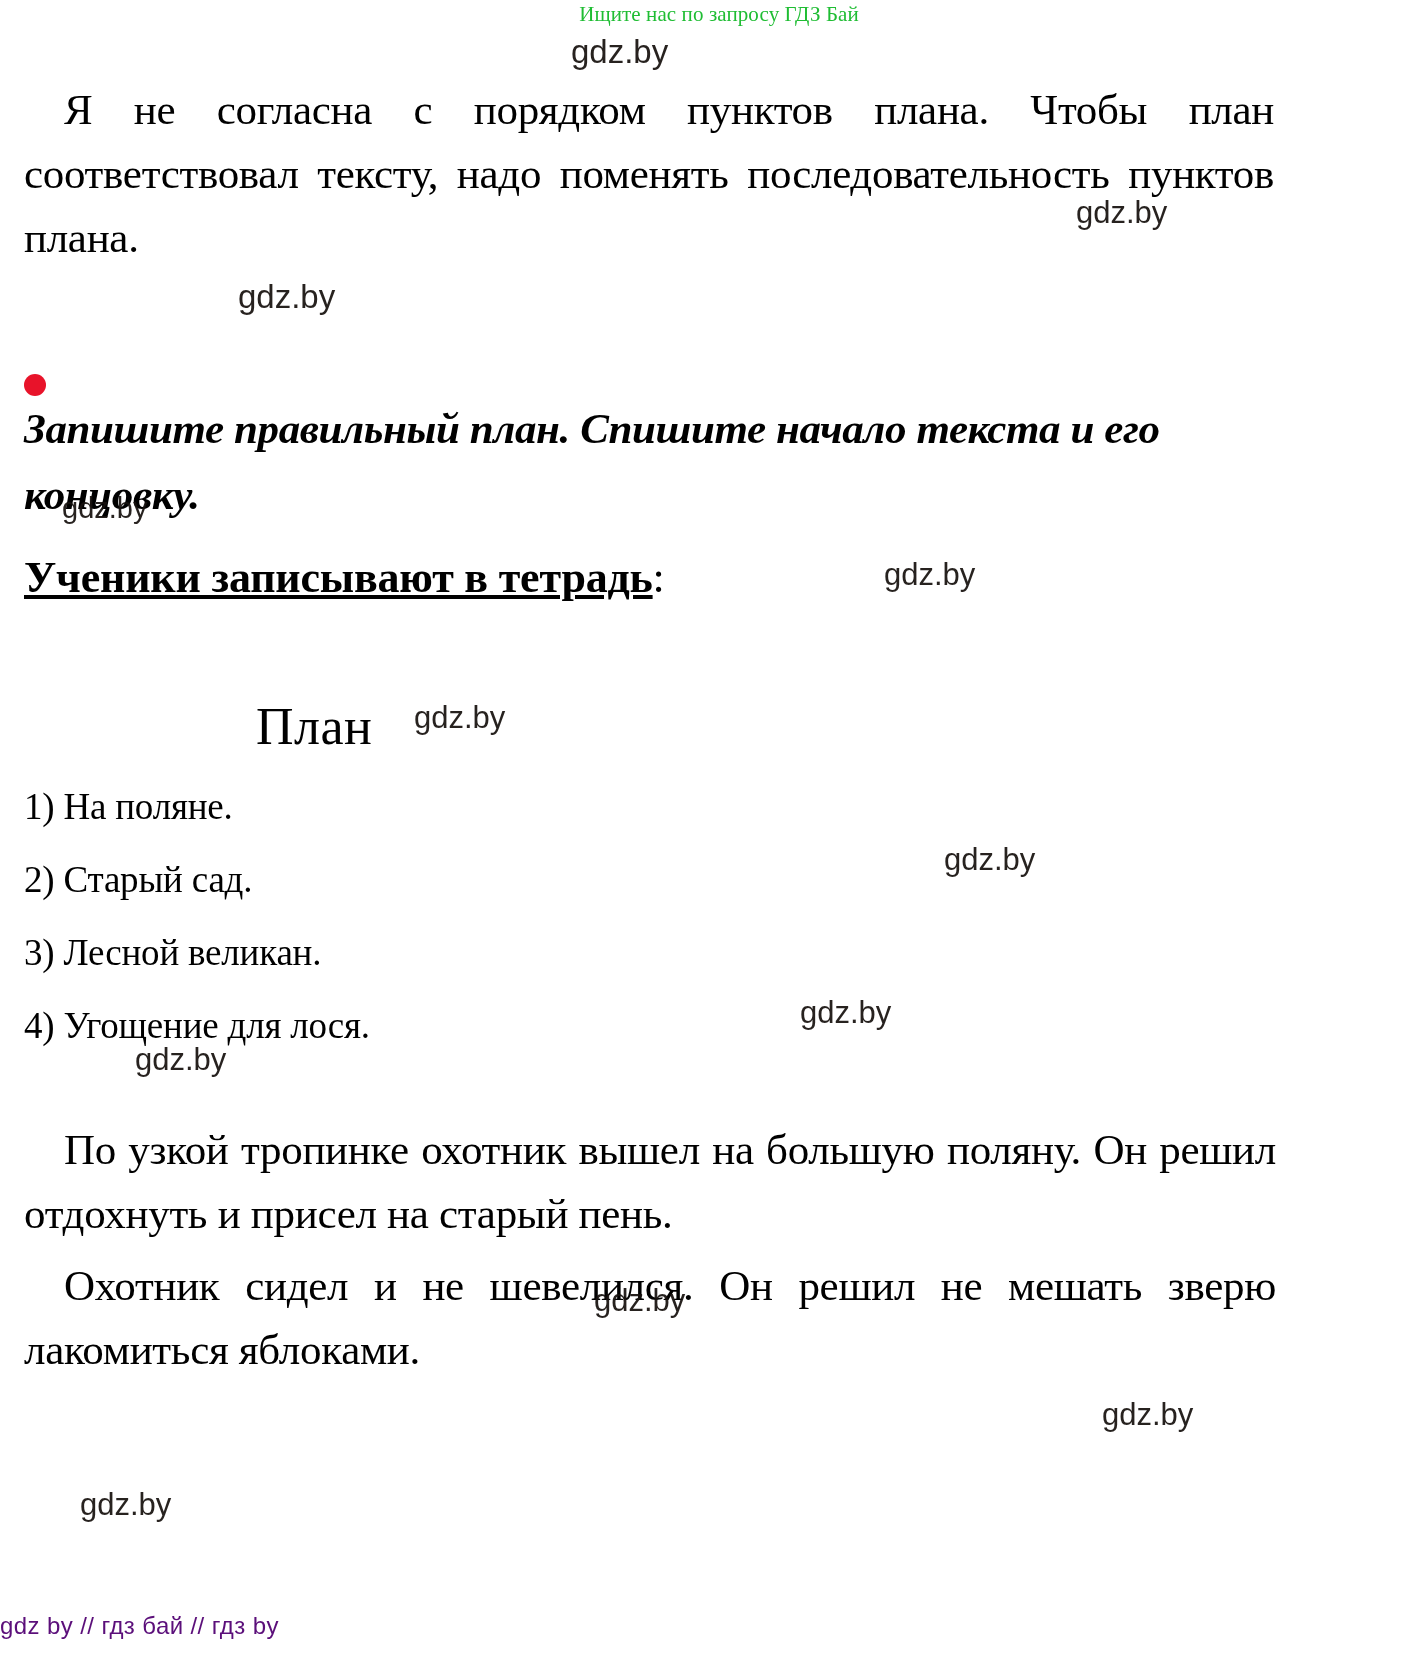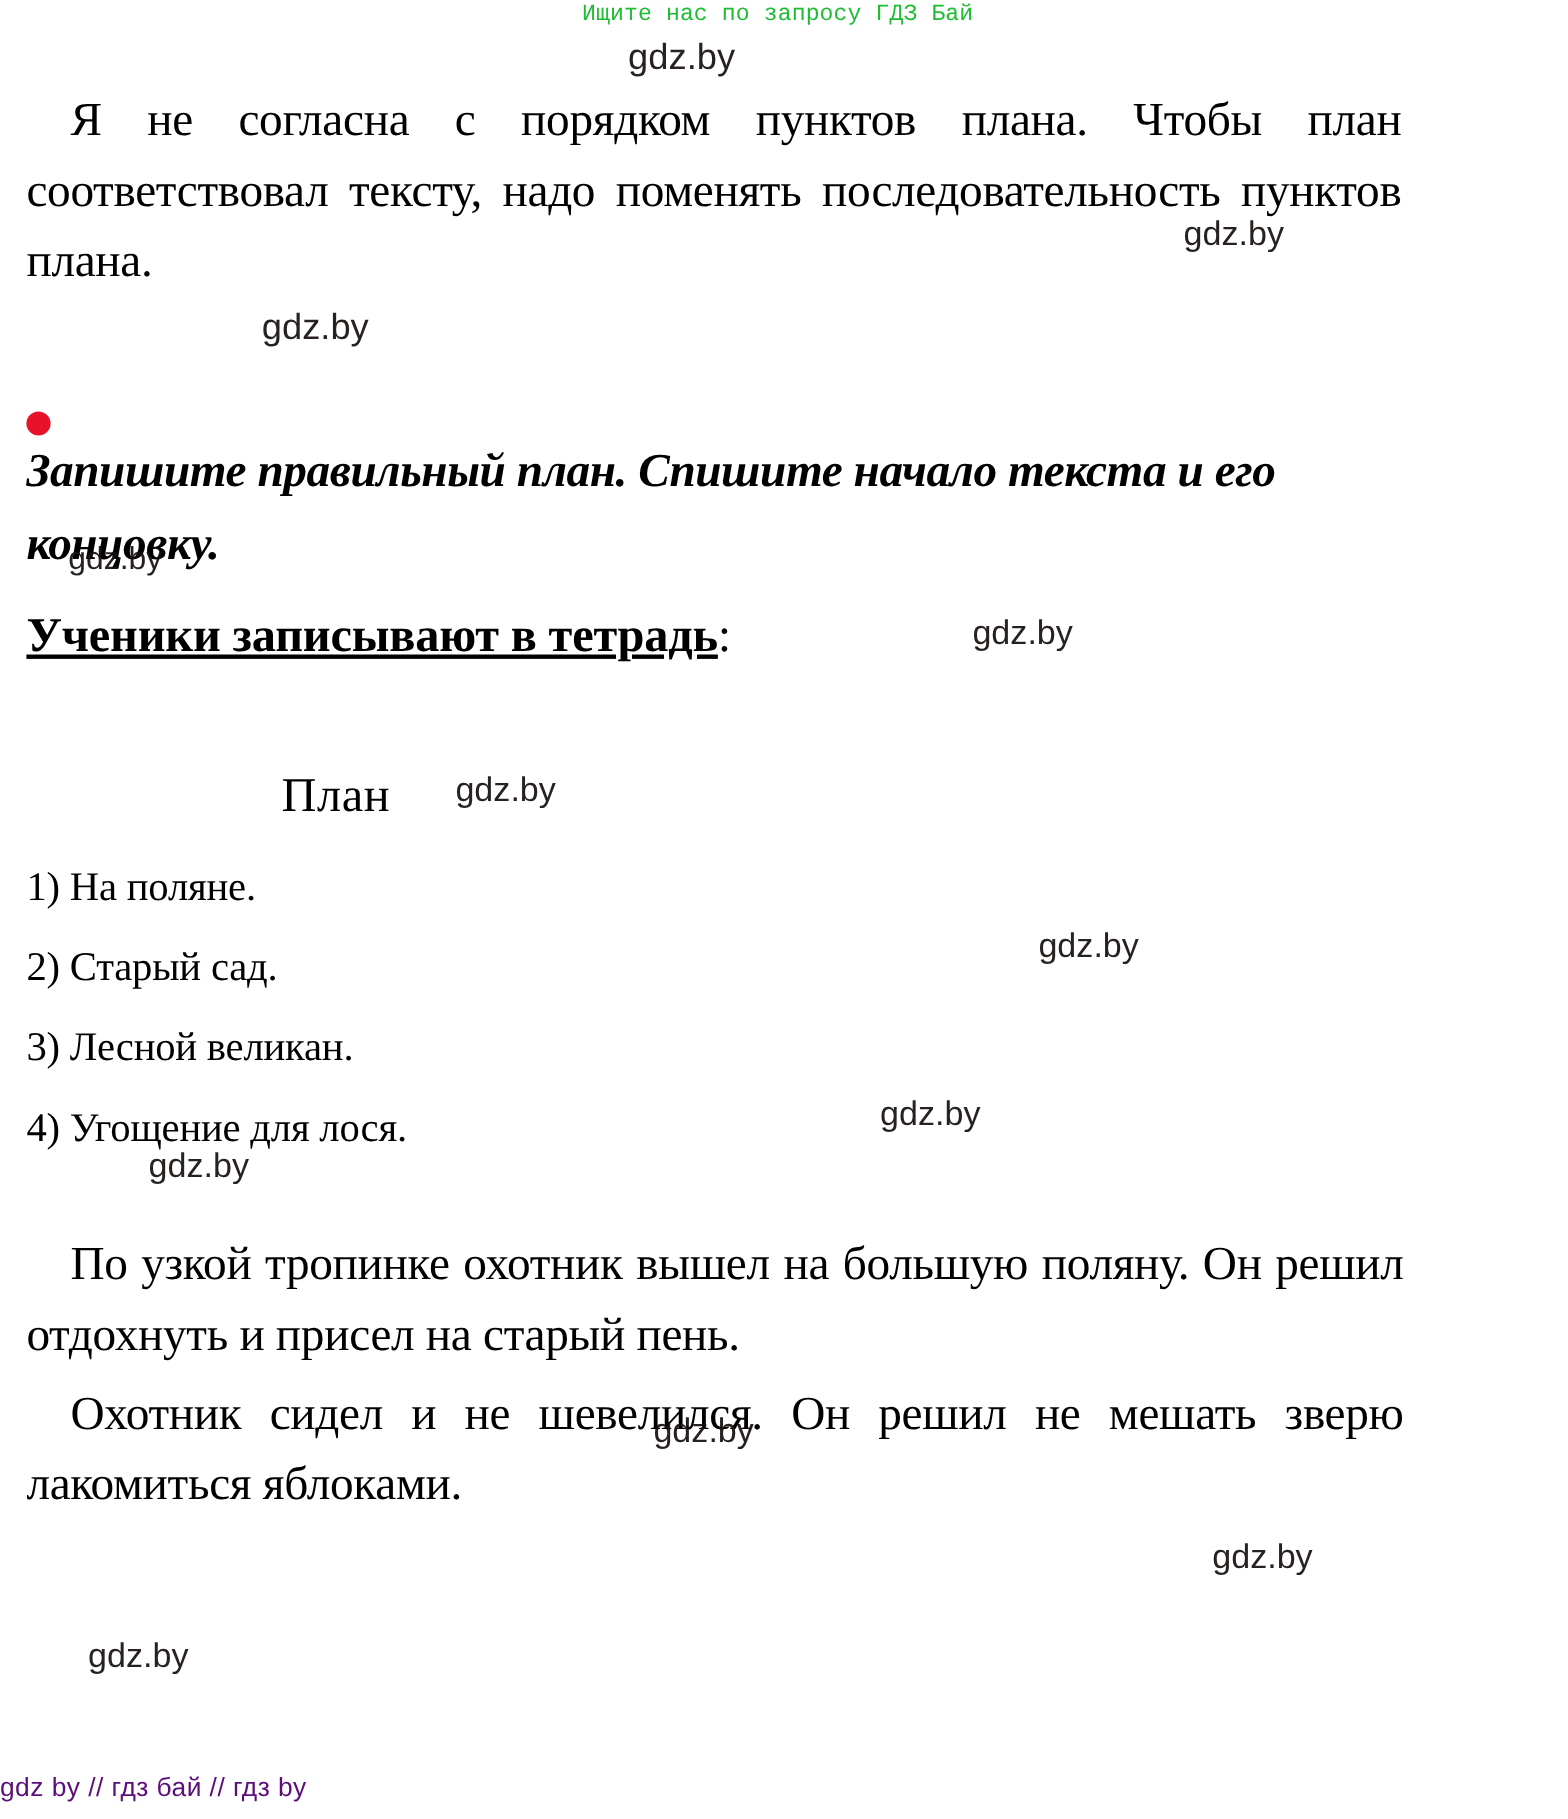--- a/index.html
+++ b/index.html
@@ -19,24 +19,25 @@
     background: #ffffff;
   }
 
   
   .promo-banner {
     position: absolute;
     top: 2px;
     left: 0;
     width: 1414px;
     text-align: center;
-    font-family: Liberation Mono, monospace;
+    font-family: Liberation Serif, serif;
     font-size: 21px;
     color: #1fbd33;
     letter-spacing: 0.1px;
+    padding-left: 12px;
   }
 
   
   .wm {
     position: absolute;
     font-family: "Liberation Sans", "DejaVu Sans", sans-serif;
     color: #17120f;
     white-space: nowrap;
     opacity: 0.93;
   }
@@ -106,21 +107,21 @@
   .lead-in .colon {
     text-decoration: none;
     font-weight: normal;
   }
 
   
   .plan-title {
     position: absolute;
     left: 256px;
     top: 697px;
-    font-size: 44px;
+    font-size: 52px;
     letter-spacing: 0.5px;
   }
   .plan-list {
     position: absolute;
     left: 24px;
     top: 770px;
     width: 900px;
   }
   .plan-item {
     font-size: 37px;

